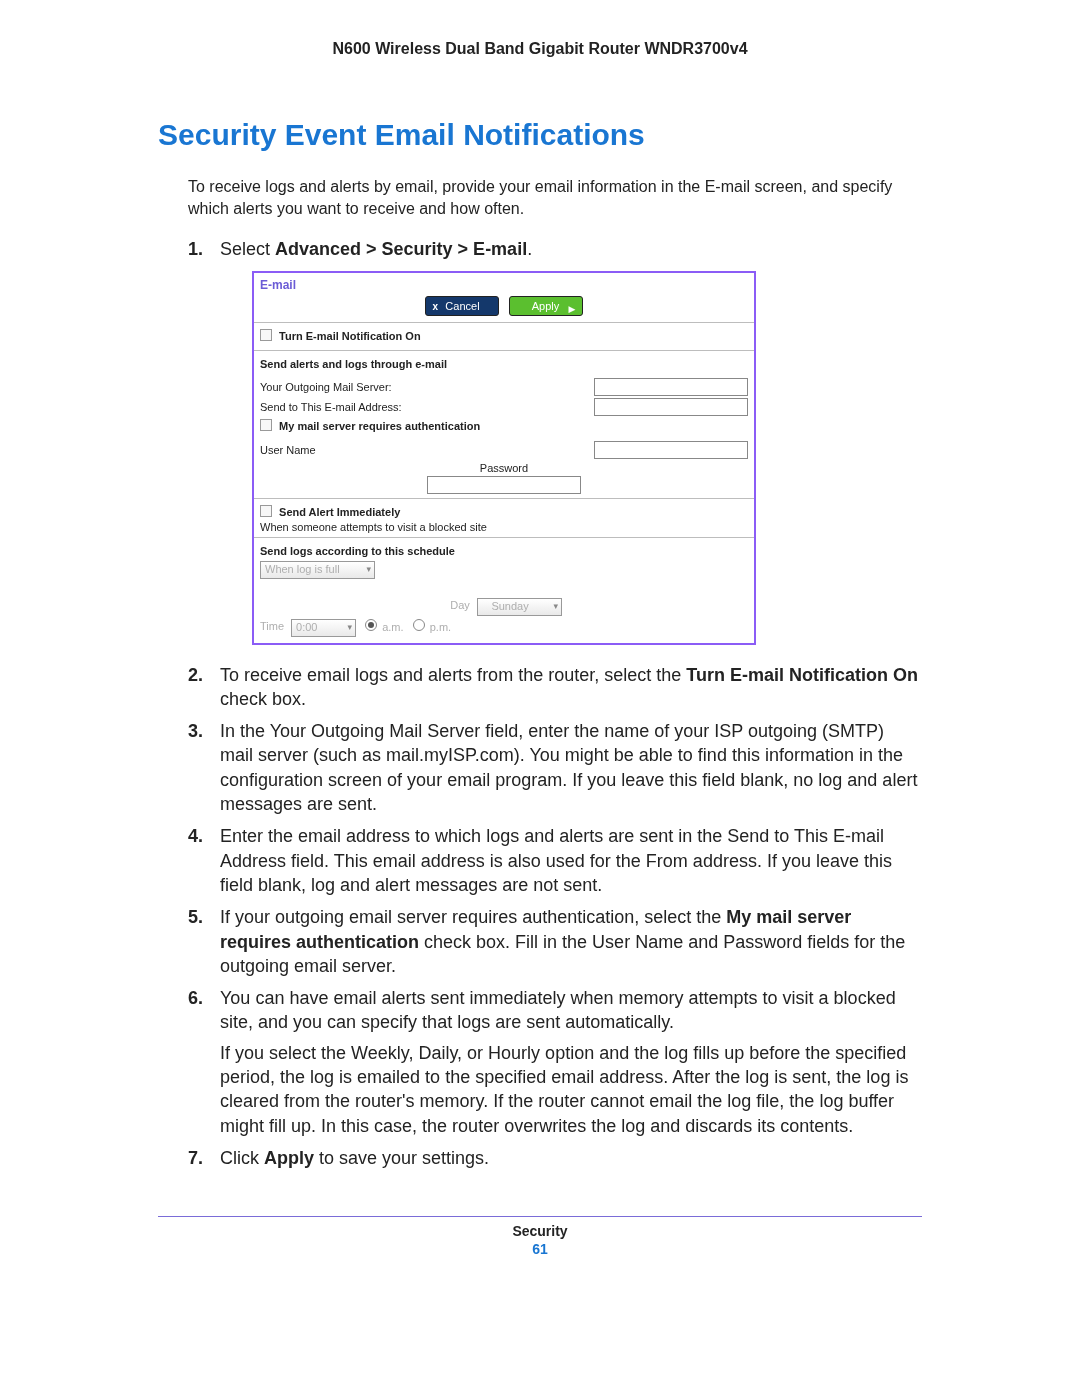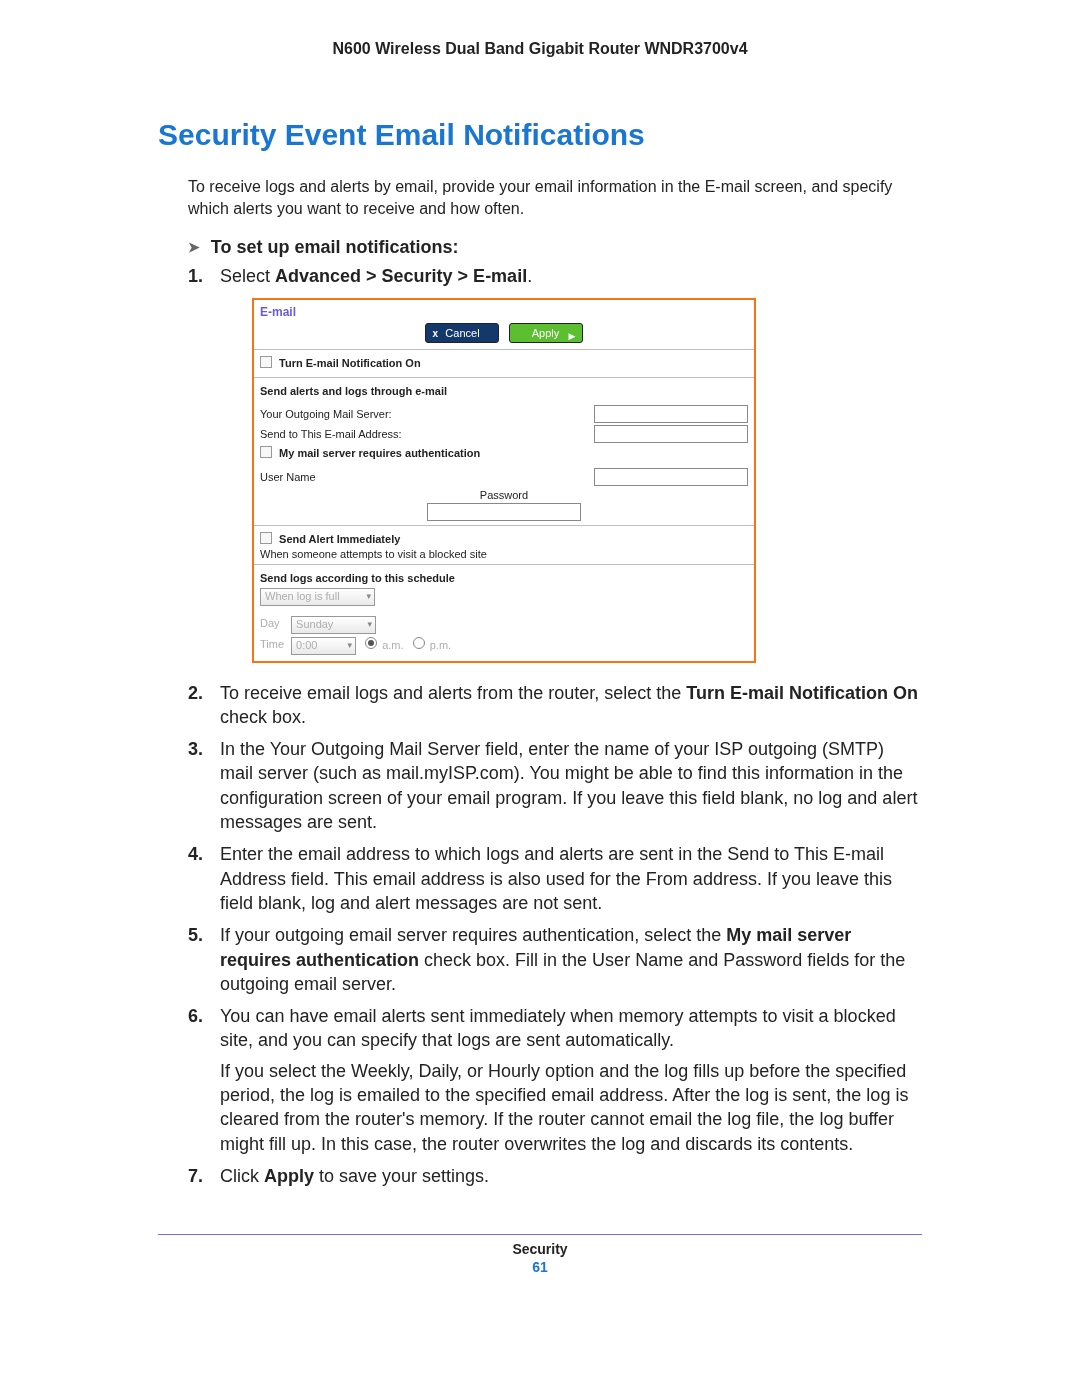--- a/index.html
+++ b/index.html
@@ -69,21 +69,21 @@
   }
   ol.steps p {
     margin: 6px 0 0 0;
   }
   ol.steps .b { font-weight: bold; }
   .screenshot-wrap {
     margin: 10px 0 18px 32px;
   }
   .router-panel {
     width: 500px;
-    border: 2px solid #f97316;
+    border: 2px solid #8b5cf6;
     font-family: Arial, Helvetica, sans-serif;
     font-size: 11px;
     color: #222;
     background: #fff;
   }
   .router-panel .hdr {
     padding: 4px 6px 2px 6px;
   }
   .router-panel .hdr-title {
     color: #6b5cd6;
@@ -210,24 +210,20 @@
 <body>
 
 <div class="page">
 
   <div class="doc-header">N600 Wireless Dual Band Gigabit Router WNDR3700v4</div>
 
   <div class="section-title">Security Event Email Notifications</div>
 
   <p class="intro">To receive logs and alerts by email, provide your email information in the E-mail screen, and specify which alerts you want to receive and how often.</p>
 
-  <div class="proc-head">
-    <span class="arrow">➤</span>
-    <span>To set up email notifications:</span>
-  </div>
 
   <ol class="steps">
     <li>
       <span>Select </span><span class="b">Advanced &gt; Security &gt; E-mail</span><span>.</span>
 
       
       <div class="screenshot-wrap">
         <div class="router-panel">
           <div class="hdr">
             <div class="hdr-title">E-mail</div>
@@ -276,21 +272,21 @@
             <div>When someone attempts to visit a blocked site</div>
           </div>
           <hr>
           <div class="pad6">
             <div class="sect-b">Send logs according to this schedule</div>
             <div style="margin-top:2px;">
               <span class="sel" style="width:86px;">
                 <span>When log is full</span>
               </span>
             </div>
-            <div style="margin-top:10px;">
+            <div style="margin-top:19px;text-align:center;">
               <span class="faded" style="display:inline-block; width:28px;">Day</span>
               <span class="sel" style="width:56px;">
                 <span>Sunday</span>
               </span>
             </div>
             <div style="margin-top:3px;">
               <span class="faded" style="display:inline-block; width:28px;">Time</span>
               <span class="sel" style="width:36px;">
                 <span>0:00</span>
               </span>

